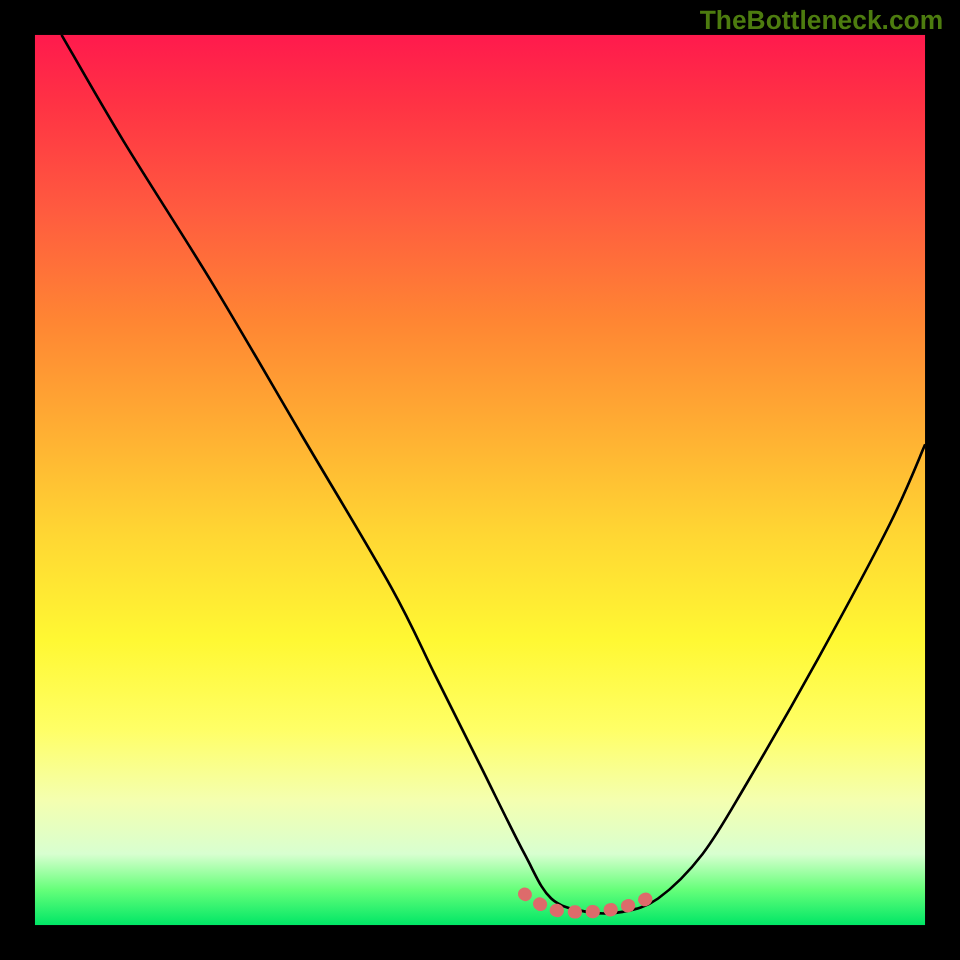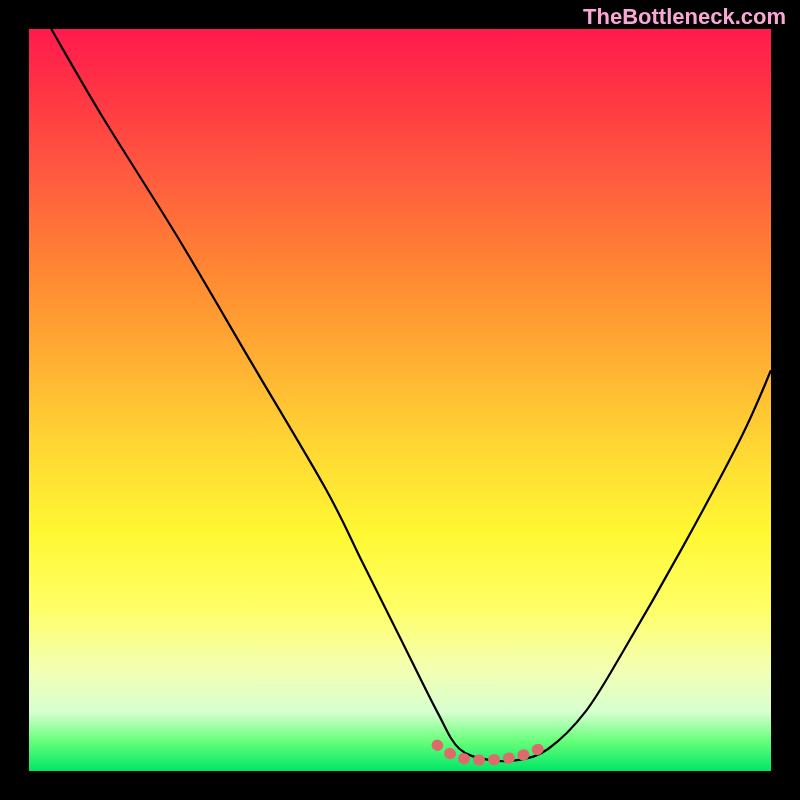--- a/index.html
+++ b/index.html
@@ -8,21 +8,21 @@
     height: 800px;
     background: #000;
     position: relative;
     font-family: Arial, sans-serif;
     overflow: hidden;
   }
   .watermark {
     position: absolute;
     top: 4px;
     right: 14px;
-    color: #f9a8d4;
+    color: #4d7c0f;
     font-size: 22px;
     font-weight: bold;
     z-index: 10;
   }
   .plot-area {
     position: absolute;
     left: 29px;
     top: 29px;
     width: 742px;
     height: 742px;

